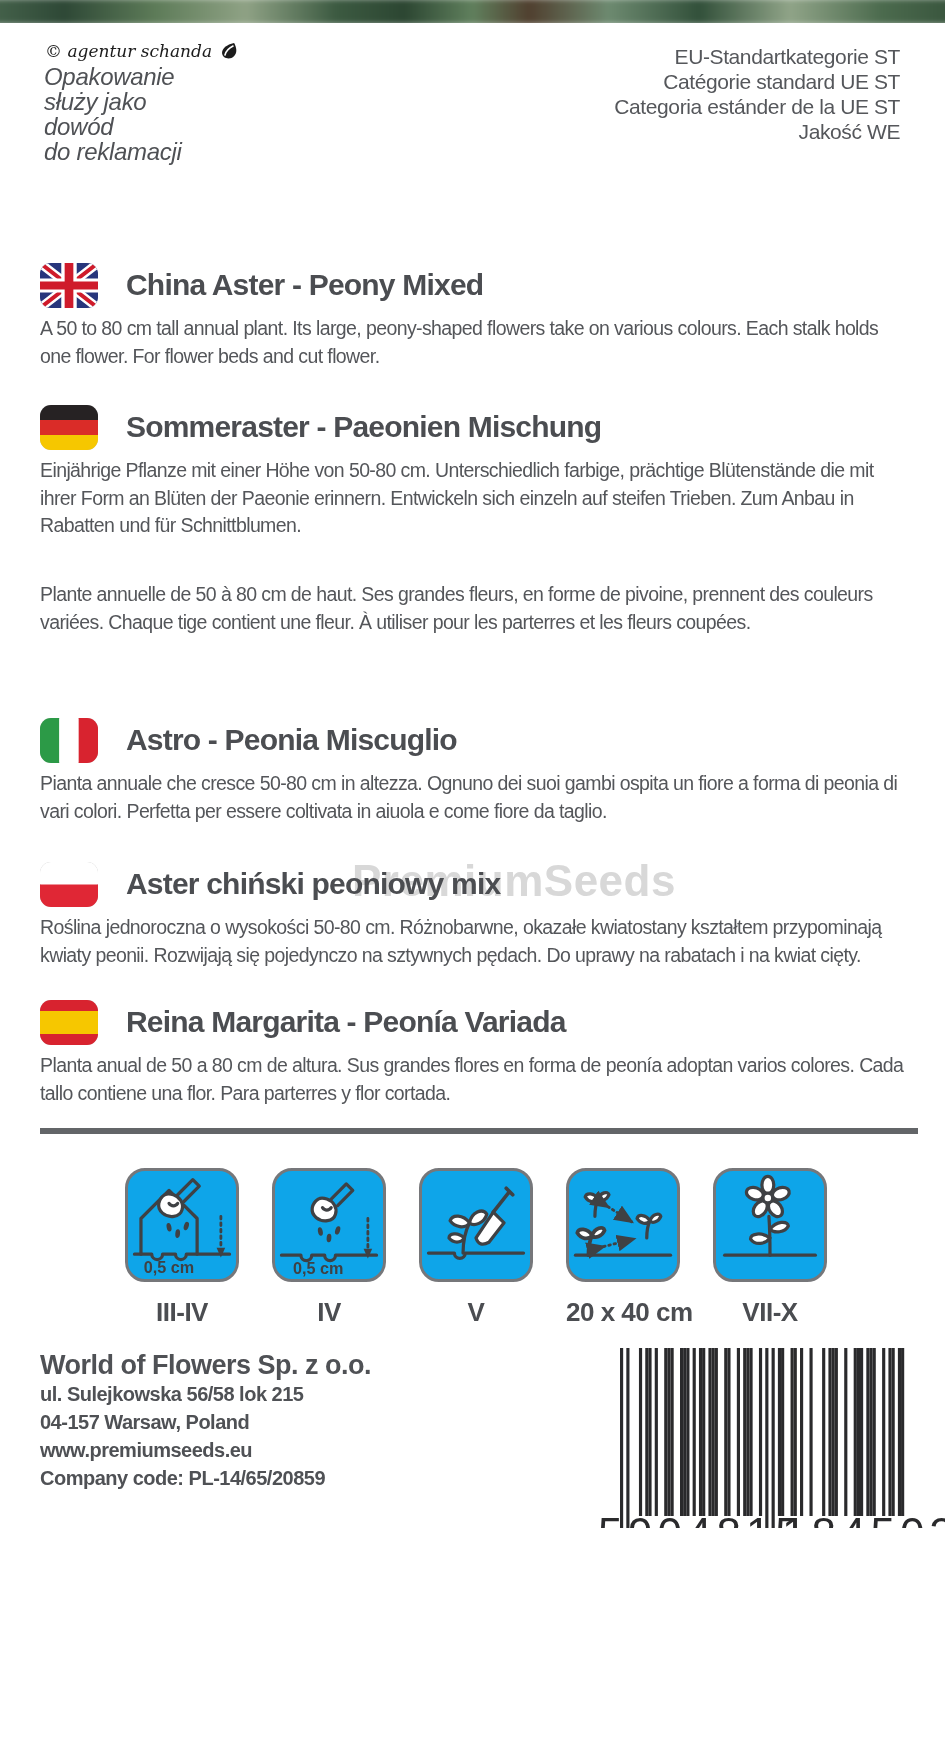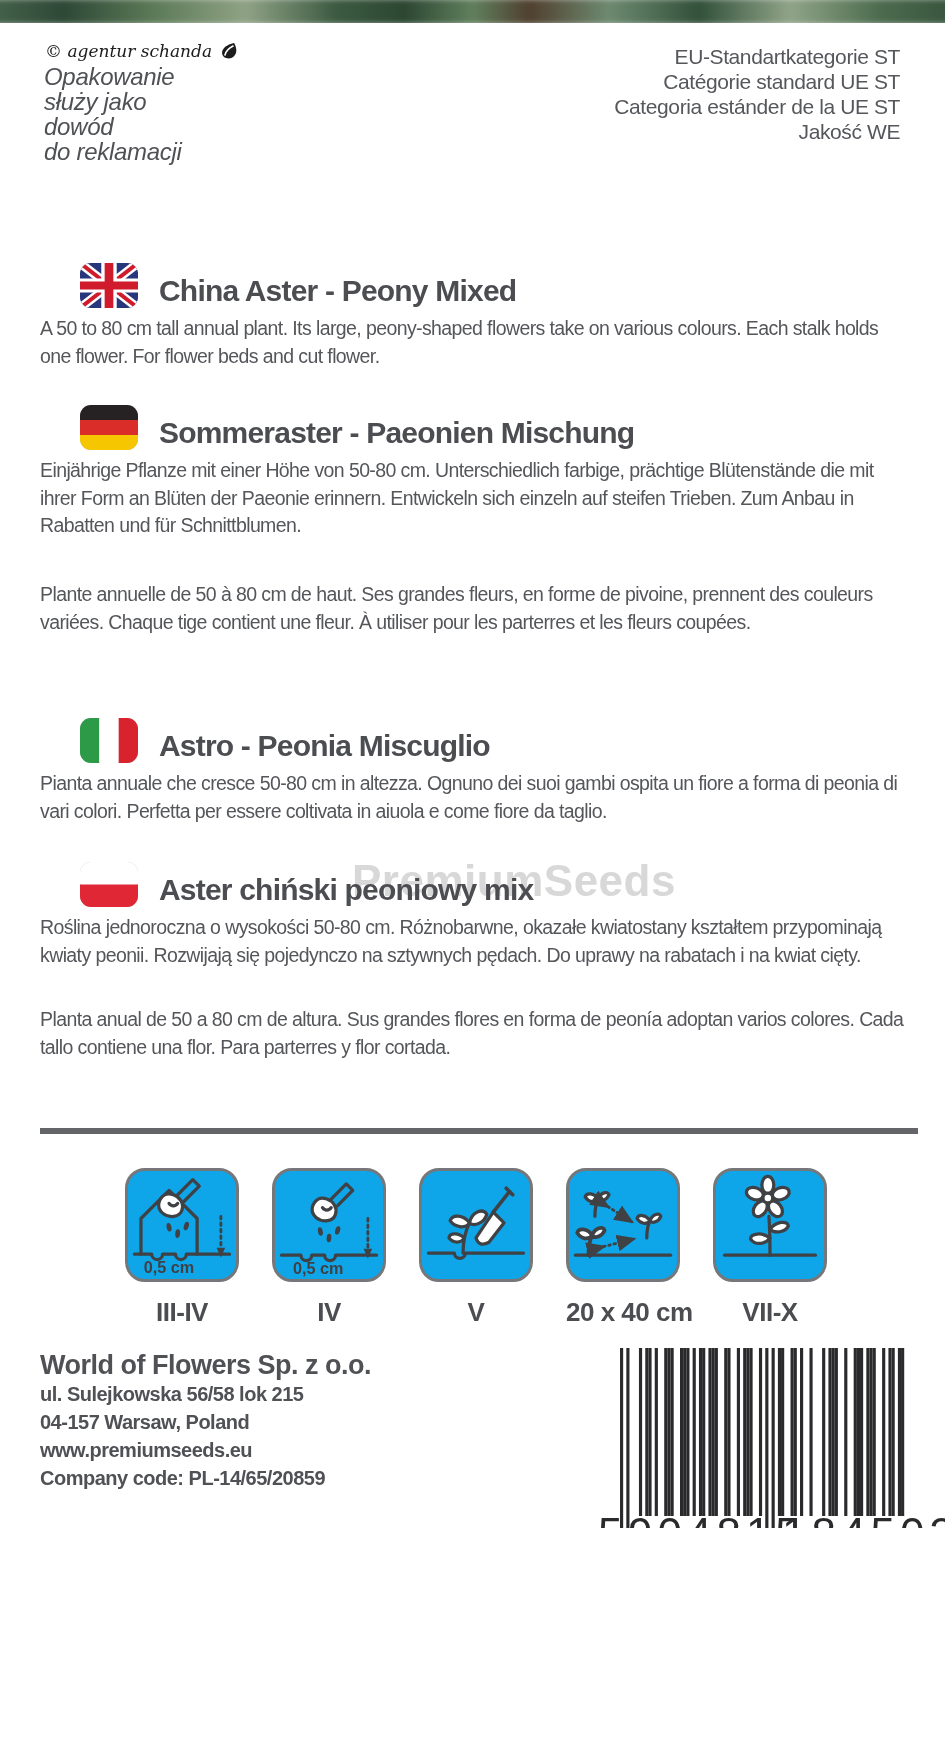--- a/index.html
+++ b/index.html
@@ -19,21 +19,21 @@
     color:#4f5155;letter-spacing:-0.3px;}
   .eu{position:absolute;top:44px;right:45px;text-align:right;font-size:21px;line-height:25px;
     letter-spacing:-0.4px;color:#55575b;}
 
   .species{position:absolute;top:195px;left:40px;right:42px;display:flex;align-items:center;gap:13px;}
   .species .dash{width:84px;height:6px;background:#5d5f62;}
   .species .sline{flex:1;height:6px;background:#5d5f62;}
   .species h1{margin:0;font-size:34px;font-style:italic;font-weight:bold;letter-spacing:-1px;color:#4b4d51;}
 
   .lang{position:absolute;left:40px;width:868px;z-index:1;}
-  .sec-head{display:flex;align-items:flex-end;gap:21px;height:46px;margin-left:40px;}
+  .sec-head{display:flex;align-items:center;gap:28px;height:46px;}
   .sec-head h2{margin:0;font-size:30px;font-weight:bold;letter-spacing:-0.8px;color:#4b4d51;}
   .lang p{margin:7px 0 0 0;font-size:19.5px;line-height:27.5px;letter-spacing:-0.6px;color:#54565a;}
 
   .flag{display:block;width:58px;height:45px;border-radius:11px;overflow:hidden;flex:0 0 auto;
     box-shadow:inset 0 0 0 1px rgba(60,60,60,.35);}
   .flag svg{display:block;width:100%;height:100%;}
 
   .watermark{position:absolute;top:856px;left:352px;z-index:0;font-size:44px;font-weight:600;
     color:#d8d8d8;letter-spacing:0.5px;}
 
@@ -152,20 +152,30 @@
           <rect width="60" height="22.5" y="0" fill="#ffffff"></rect>
           <rect width="60" height="22.5" y="22.5" fill="#e02735"></rect>
         </svg>
       </span>
       <h2>Aster chiński peoniowy mix</h2>
     </div>
     <p>Roślina jednoroczna o wysokości 50-80 cm. Różnobarwne, okazałe kwiatostany kształtem przypominają kwiaty peonii. Rozwijają się pojedynczo na sztywnych pędach. Do uprawy na rabatach i na kwiat cięty.</p>
   </section>
 
   <section class="lang" style="top:999px">
+    <div class="sec-head">
+      <span class="flag">
+        <svg viewBox="0 0 60 45" preserveAspectRatio="none">
+          <rect width="60" height="11" y="0" fill="#d8232f"></rect>
+          <rect width="60" height="23" y="11" fill="#f6c700"></rect>
+          <rect width="60" height="11" y="34" fill="#d8232f"></rect>
+        </svg>
+      </span>
+      <h2>Reina Margarita - Peonía Variada</h2>
+    </div>
     <p>Planta anual de 50 a 80 cm de altura. Sus grandes flores en forma de peonía adoptan varios colores. Cada tallo contiene una flor. Para parterres y flor cortada.</p>
   </section>
 
   <div class="divider"></div>
 
   <div class="pictos">
 
     <div class="picto">
       <div class="pbox">
         <svg viewBox="0 0 100 100">

